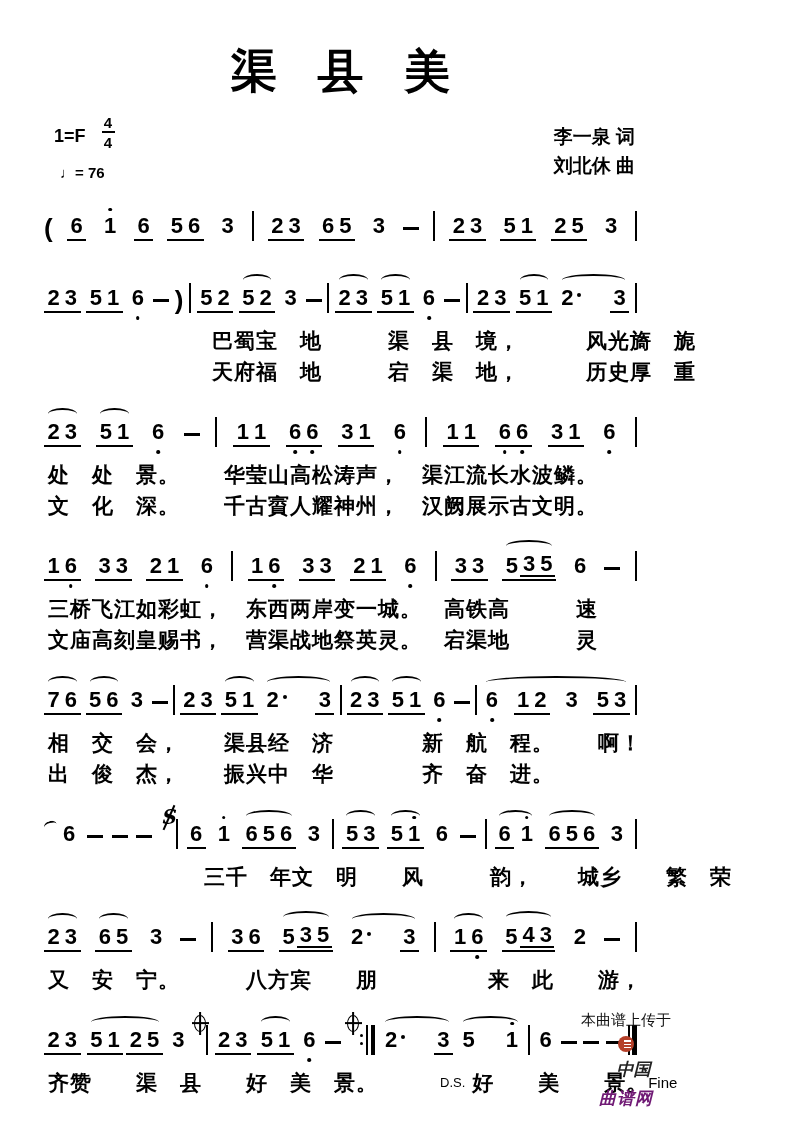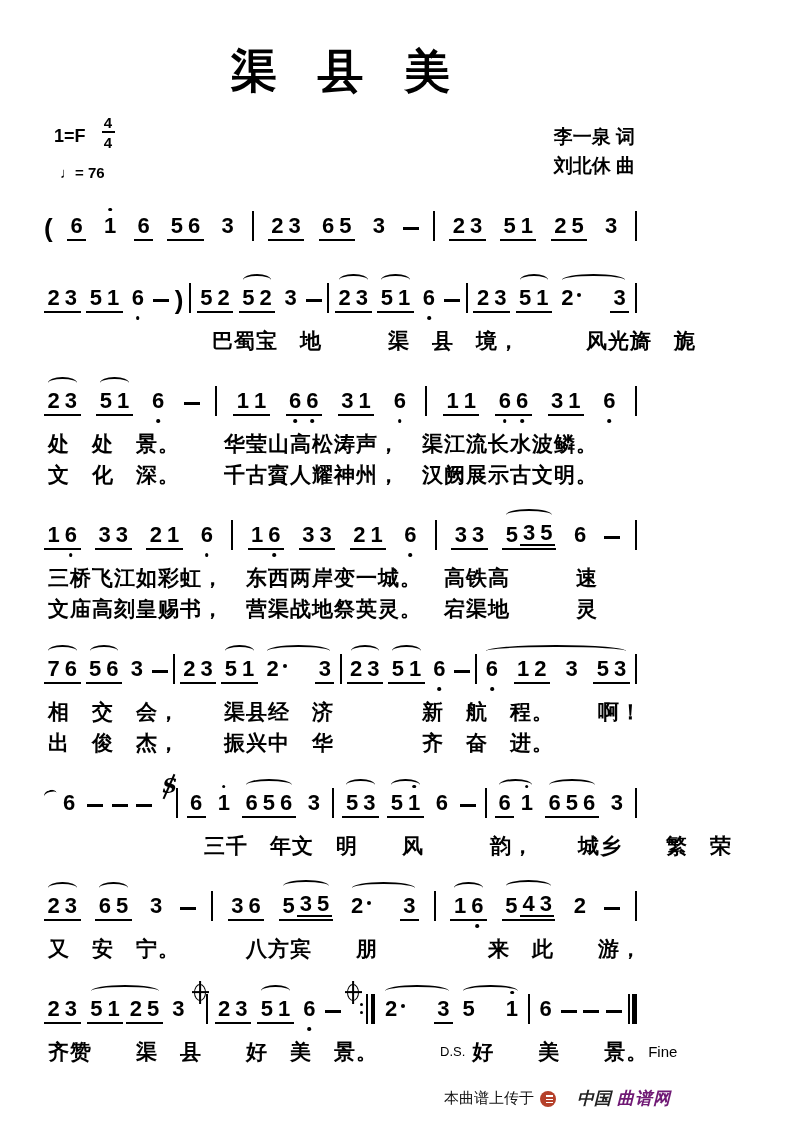--- a/index.html
+++ b/index.html
@@ -64,21 +64,21 @@
   .tiein{width:13px;height:7px;border-top:2px solid #000;border-radius:50% 50% 0 0;
          align-self:flex-start;margin:2px -6px 0 0;transform:rotate(-16deg);}
 
   
   .lyric-row{display:flex;font-size:21px;font-weight:700;line-height:31px;
              white-space:pre;letter-spacing:1px;}
   .seg.small{font-size:13px;font-weight:400;align-self:center;letter-spacing:0;margin-left:40px;}
   .fine{margin-left:auto;font-size:15px;font-weight:400;padding-right:10px;letter-spacing:0;}
 
   
-  .footer{position:absolute;right:10px;bottom:12px;display:flex;align-items:center;gap:6px;}
+  .footer{position:absolute;right:10px;bottom:12px;display:flex;align-items:center;gap:6px;flex-direction:column;}
   .wm-text{font-size:15px;color:#111;}
   .logo{width:16px;height:16px;border-radius:50%;background:#b5402a;position:relative;
         display:inline-block;}
   .logo::before{content:"";position:absolute;top:4px;bottom:4px;left:6px;right:3px;
                 background:repeating-linear-gradient(#fff 0 1.5px,#b5402a 1.5px 3.5px);}
   .site-dark{font-style:italic;font-weight:700;font-size:17px;color:#222;margin-left:15px;}
   .site-brown{font-style:italic;font-weight:700;font-size:17px;color:#701a75;letter-spacing:1px;}
 </style>
 </head>
 <body>
@@ -257,20 +257,21 @@
             <span class="grp u0">
               <span class="note"><span class="digit">2</span><span class="augdot"></span></span>
             </span>
             <span class="grp u1">
               <span class="note"><span class="digit">3</span></span>
             </span>
           </span>
           <span class="bar"></span>
         </div>
         <div class="lyric-row" style="padding-left: 168px; text-align: right;"><span class="seg">巴蜀宝　地　　　渠　县　境，　　　风光旖　旎</span></div>
+        <div class="lyric-row" style="padding-left: 168px;"><span class="seg">天府福　地　　　宕　渠　地，　　　历史厚　重</span></div>
       </div>
       <div class="system">
         <div class="music-row">
           <span class="cell slur">
             <span class="grp u1">
               <span class="note"><span class="digit">2</span></span>
               <span class="note"><span class="digit">3</span></span>
             </span>
           </span>
           <span class="cell slur">

